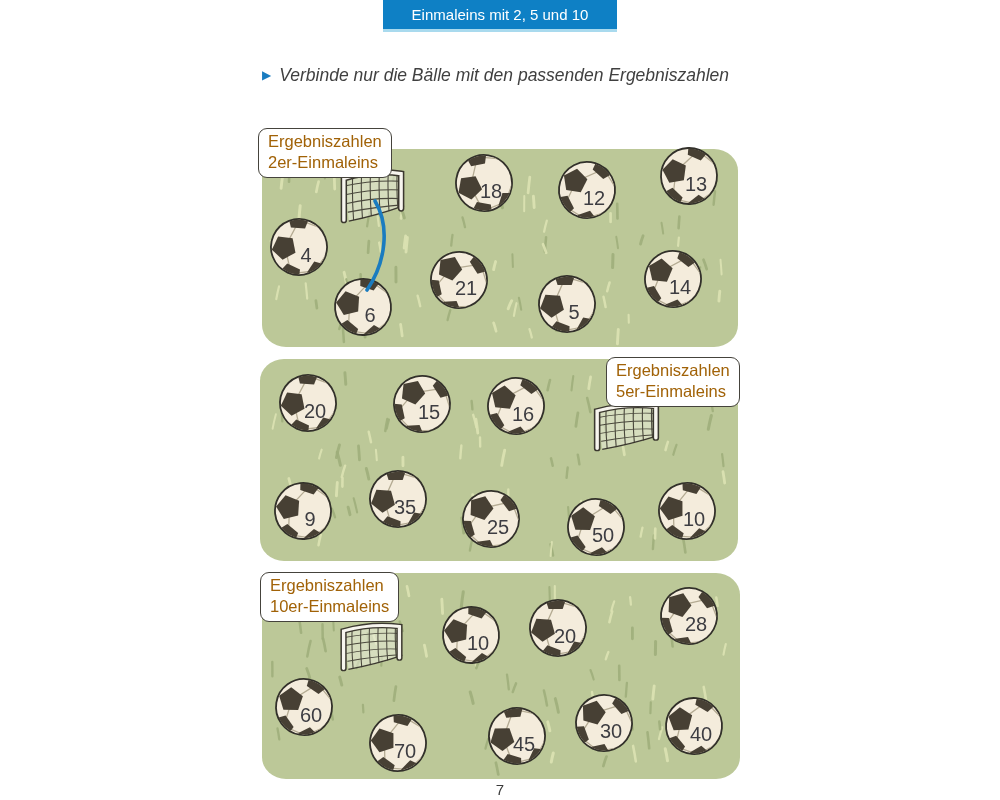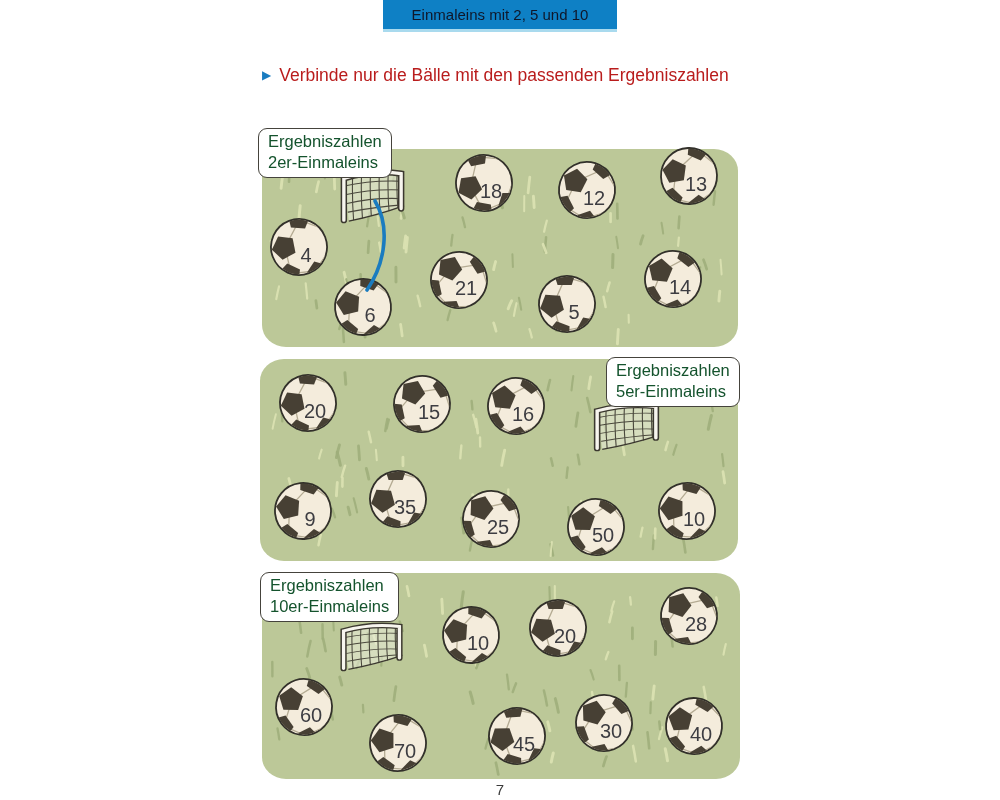--- a/index.html
+++ b/index.html
@@ -4,30 +4,30 @@
 <style>
   html,body { margin:0; padding:0; background:#ffffff; }
   .page {
     position:relative; width:1000px; height:800px; overflow:hidden;
     background:#ffffff; font-family:"Liberation Sans", sans-serif;
   }
   #scene { position:absolute; left:0; top:0; z-index:1; }
   .banner {
     position:absolute; left:383px; top:0; width:234px; height:29px;
     background:#0e80c5; border-bottom:3px solid #a9daee;
-    color:#0f172a; font-size:15px; text-align:center; line-height:29px;
+    color:#ffffff; font-size:15px; text-align:center; line-height:29px;
     z-index:4;
   }
   .instruction { position:absolute; left:262px; top:61px; display:flex; gap:8px; z-index:4; }
   .tri { color:#1a7cc0; font-size:12px; line-height:28px; }
-  .instr-lines { font-size:17.5px; line-height:28px; color:#b91c1c; }
+  .instr-lines { font-size:17.5px; line-height:28px; color:#404040;font-style:italic; }
   .flabel {
     position:absolute; background:#ffffff; border:1.6px solid #45433c;
     border-radius:9px; padding:2px 9px 4px 9px;
-    font-size:16.5px; line-height:21px; color:#14532d;
+    font-size:16.5px; line-height:21px; color:#a16207;
     z-index:3; white-space:nowrap;
   }
   .pageno {
     position:absolute; left:0; right:0; top:781px; text-align:center;
     font-size:15px; color:#3a3a3a; z-index:4;
   }
 </style>
 </head>
 <body>
 

